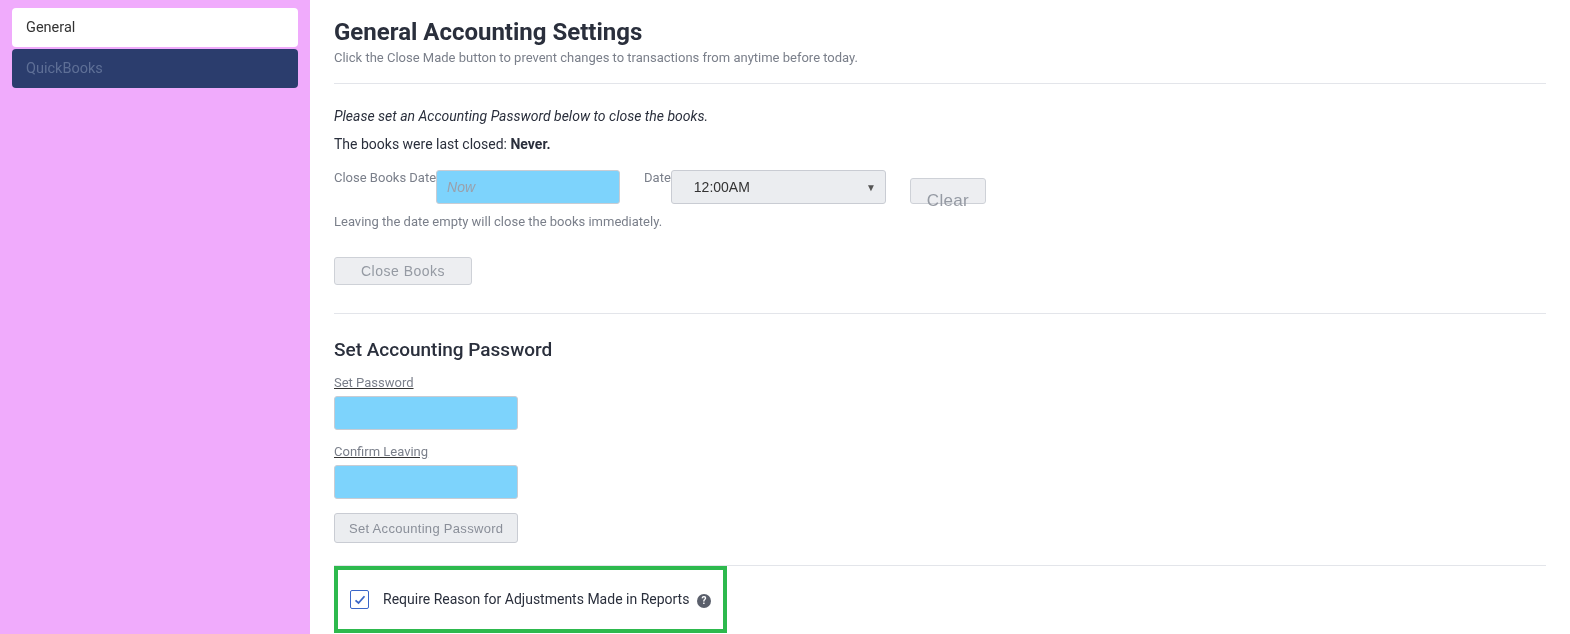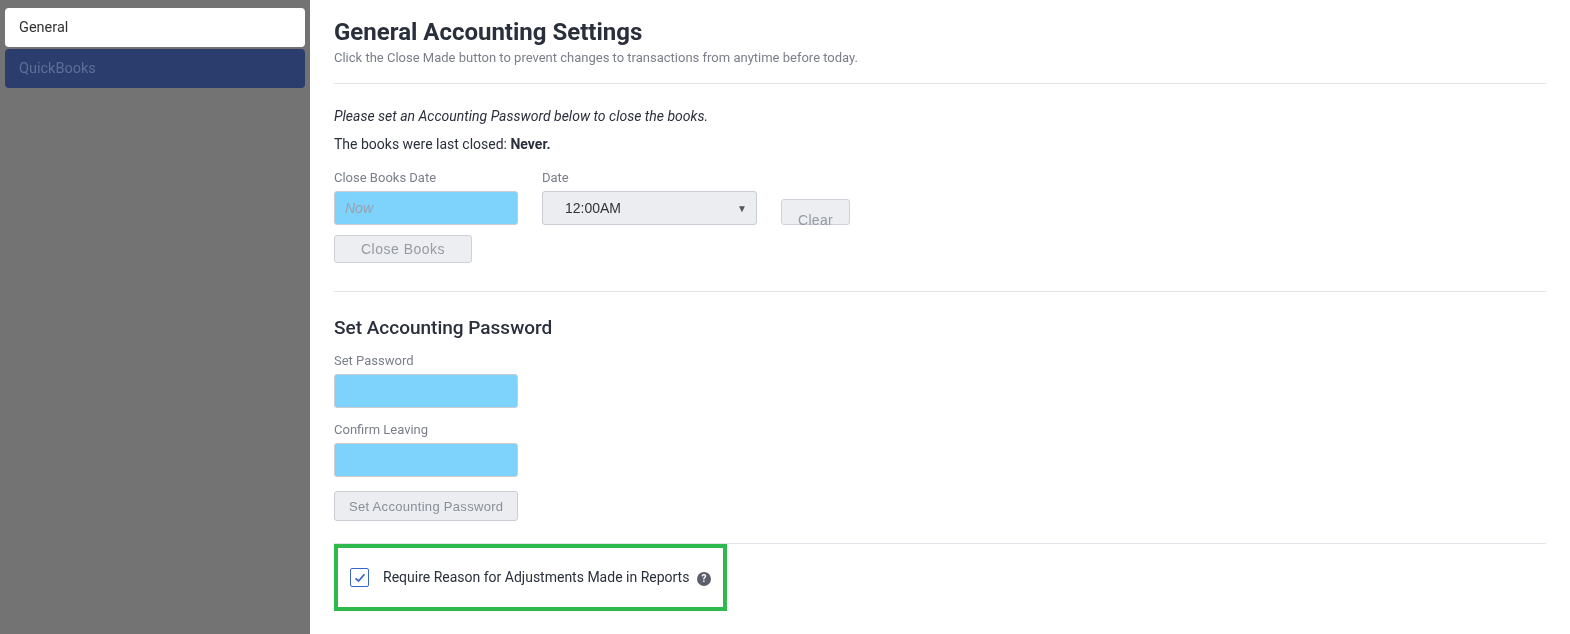--- a/index.html
+++ b/index.html
@@ -7,22 +7,22 @@
   body {
     font-family: -apple-system, BlinkMacSystemFont, "Segoe UI", Roboto, "Helvetica Neue", Arial, sans-serif;
     font-size: 14px;
     color: #333;
     background: #fff;
     display: flex;
     min-height: 634px;
   }
   .sidebar {
     width: 310px;
-    background: #737373;
-    padding: 8px 5px;
+    background: #f0abfc;
+    padding: 8px 12px;
     flex-shrink: 0;
   }
   .sidebar-item {
     padding: 11px 14px;
     border-radius: 4px;
     color: #4a5d8a;
     cursor: pointer;
     font-size: 14.5px;
     margin-bottom: 2px;
   }
@@ -71,21 +71,21 @@
     font-weight: 700;
   }
   .form-row {
     display: flex;
     gap: 24px;
     align-items: flex-end;
     margin-bottom: 10px;
   }
   .field {
     display: flex;
-    flex-direction: column;
+    flex-direction: row;
   }
   .field-label {
     font-size: 13px;
     color: #7a7f8a;
     margin-bottom: 6px;
   }
   input[type="text"], input[type="password"] {
     height: 34px;
     border: 1px solid #c9ccd3;
     border-radius: 3px;
@@ -120,21 +120,21 @@
     font-size: 10px;
     color: #555;
   }
   .btn {
     height: 20px;
     padding: 12px 16px;
     border: 1px solid #c9ccd3;
     border-radius: 3px;
     background: #ebedf0;
     color: #8a8f99;
-    font-size: 14px;
+    font-size: 17px;
     letter-spacing: 0.3px;
     cursor: pointer;
   }
   .btn:disabled { opacity: 0.9; cursor: default; }
   .btn-large {
     height: 28px;
     padding: 0 26px;
     font-size: 14px;
     letter-spacing: 0.5px;
   }
@@ -148,21 +148,21 @@
     color: #7a7f8a;
     margin-bottom: 28px;
   }
   .section-gap { margin-bottom: 28px; }
   h2 {
     font-size: 19px;
     font-weight: 500;
     color: #2a2f3c;
     margin-bottom: 14px;
   }
-  .pw-field { margin-bottom: 14px; }
+  .pw-field { margin-bottom: 14px; text-decoration: underline; }
   .highlight-box {
     border: 4px solid #2db94d;
     padding: 20px 12px;
     display: inline-block;
     margin-top: 0;
   }
   .checkbox-row {
     display: flex;
     align-items: center;
     gap: 14px;
@@ -232,20 +232,21 @@
       <div class="select-wrap">
         <select>
           <option>12:00AM</option>
         </select>
         <span class="select-caret">▼</span>
       </div>
     </div>
     <button class="btn" disabled="">Clear</button>
   </div>
 
+  <div class="hint">Leaving the date empty will close the books immediately.</div>
 
   <div class="section-gap">
     <button class="btn btn-large" disabled="">Close Books</button>
   </div>
 
   <hr class="divider">
 
   <h2>Set Accounting Password</h2>
 
   <div class="pw-field">

